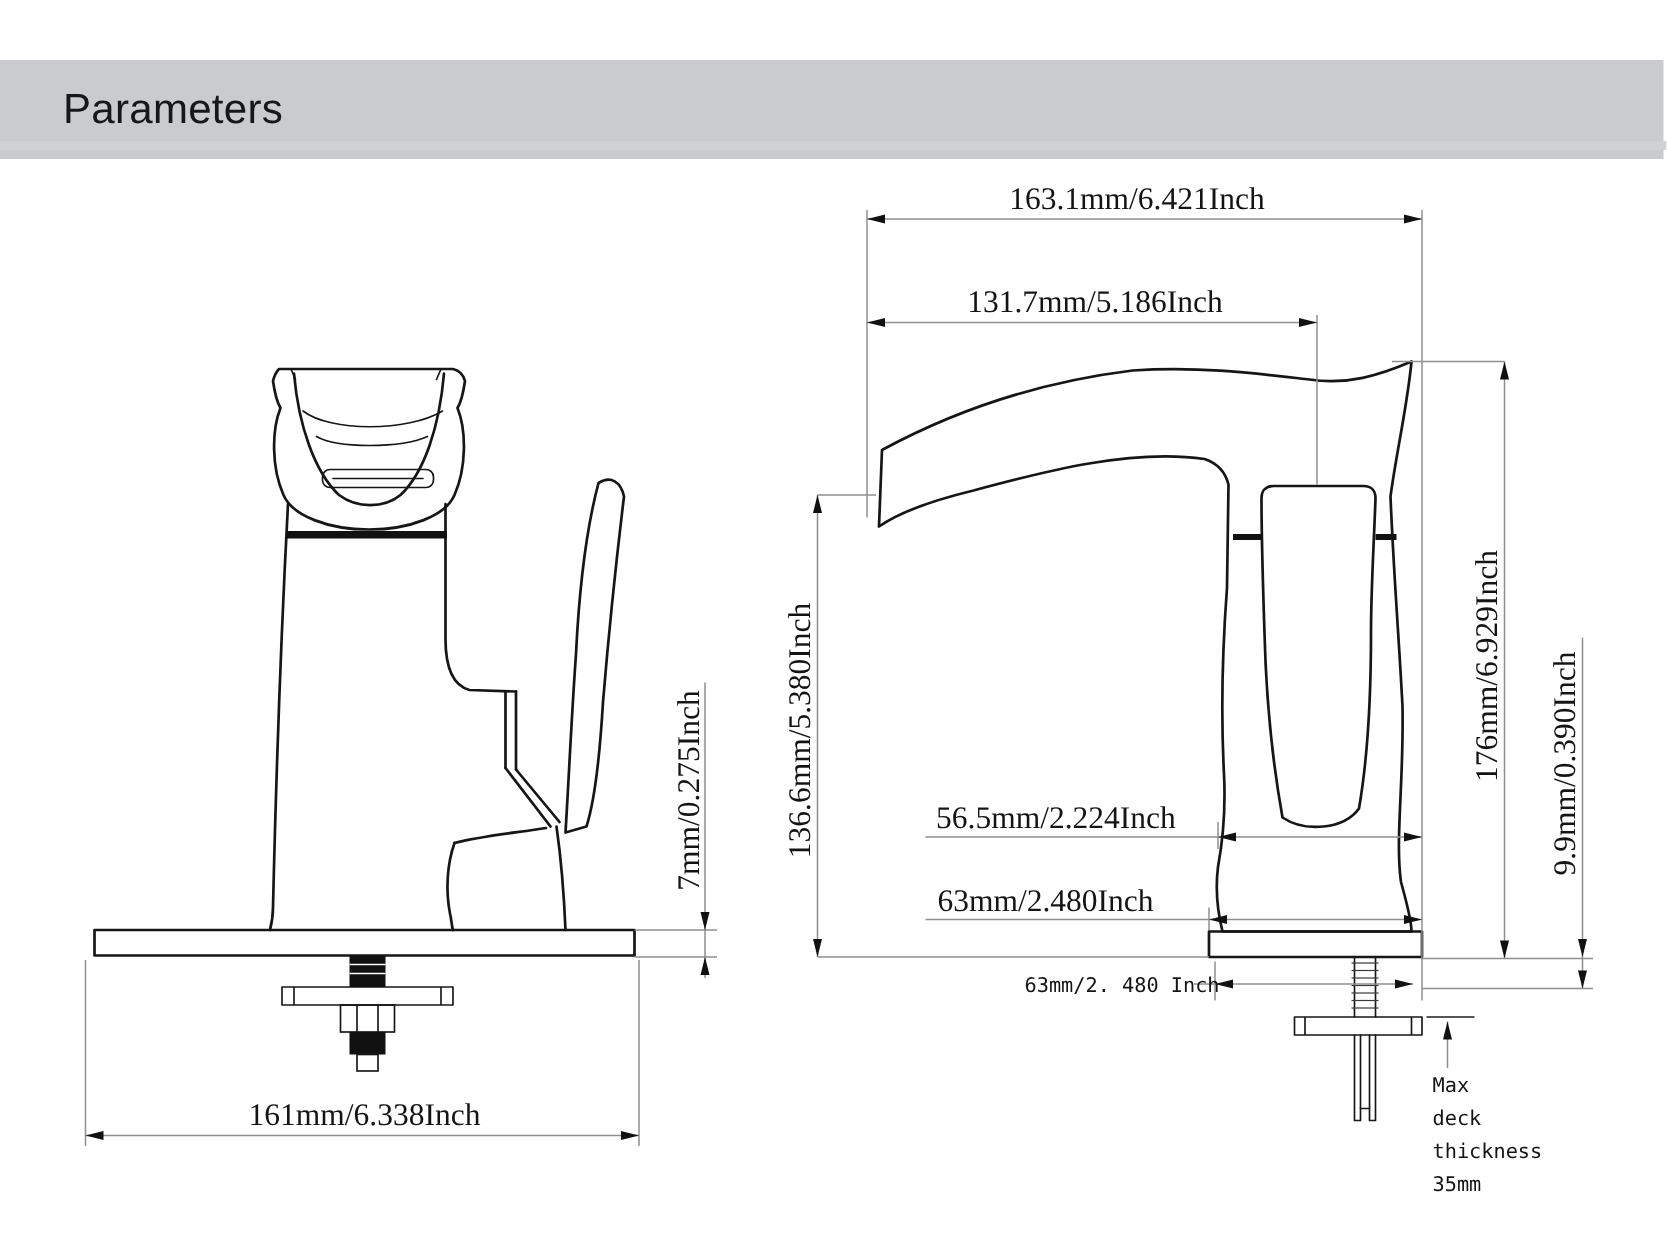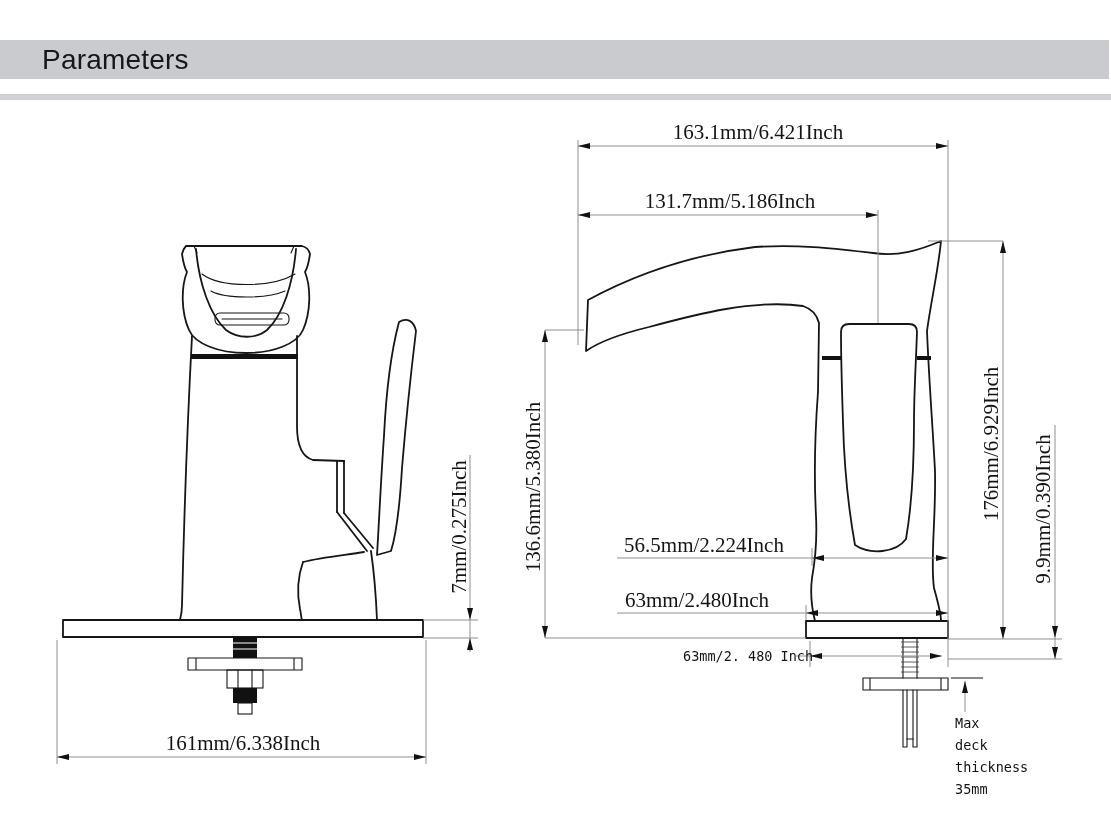--- a/index.html
+++ b/index.html
@@ -1,17 +1,17 @@
 <!DOCTYPE html>
 <html><head>
 <meta charset="utf-8">
 <style>
   html,body{margin:0;padding:0;background:#ffffff;}
   body{width:1111px;height:834px;position:relative;font-family:"Liberation Sans",sans-serif;overflow:hidden;}
-  .header-bar{position:absolute;left:0;top:40px;width:1109px;height:39px;background:#cacbce;display:flex;align-items:center;}
+  .header-bar{position:absolute;left:0;top:40px;width:1109px;height:66px;background:#cacbce;display:flex;align-items:center;}
   .header-title{font-family:"Liberation Sans",sans-serif;font-size:28px;font-weight:500;color:#17171b;margin-left:42px;letter-spacing:.2px;}
   .header-strip{position:absolute;left:0;top:94px;width:1111px;height:6px;background:#d0d1d4;}
   .drawing-wrap{position:absolute;left:0;top:100px;width:1111px;height:734px;}
   svg{display:block;}
   .outline{fill:none;stroke:#161616;stroke-width:1.8;stroke-linecap:round;stroke-linejoin:round;}
   .outline-thin{fill:none;stroke:#161616;stroke-width:1.1;stroke-linecap:round;}
   .dimline{stroke:#8f8f8f;stroke-width:1;fill:none;}
   .arrow{fill:#111111;stroke:none;}
   .dim-serif{font-family:"Liberation Serif",serif;font-size:21px;fill:#141414;}
   .dim-mono{font-family:"DejaVu Sans Mono",monospace;font-size:13.5px;fill:#141414;}

